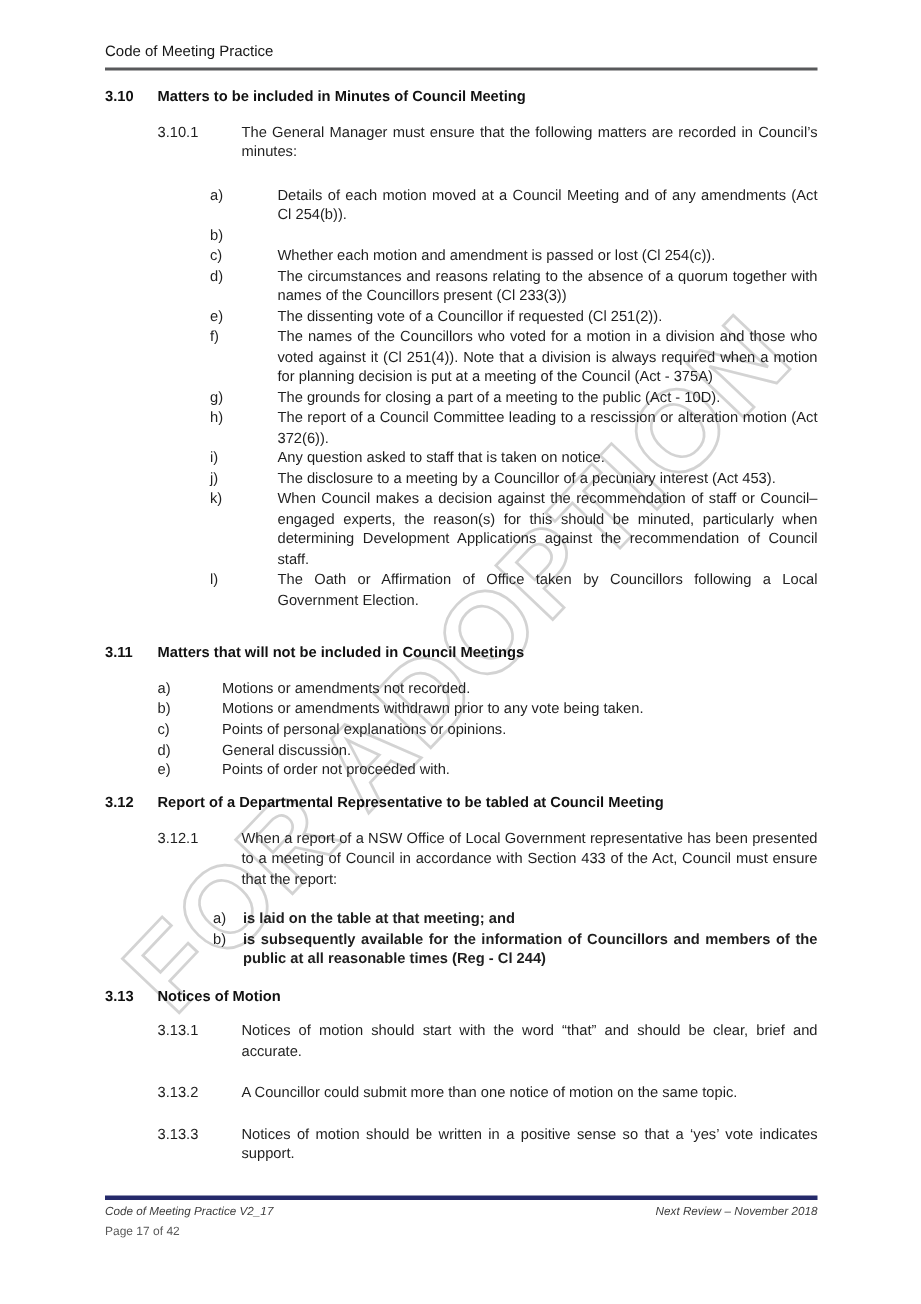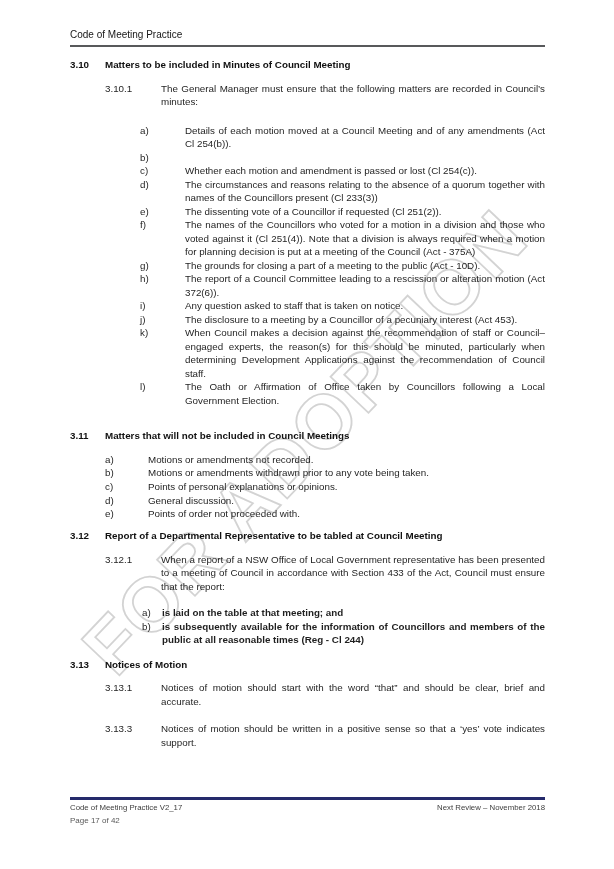--- a/index.html
+++ b/index.html
@@ -32,21 +32,21 @@
   .sublist .item .itext{flex:1;text-align:justify;}
   .list311{margin-left:35px;line-height:13.7px;}
   .list311 .item{display:flex;}
   .list311 .item .ilabel{flex:0 0 43px;}
   .list311 .item .itext{flex:1;}
   .sublist312{margin-left:72px;margin-top:13px;}
   .sublist312 .item{display:flex;}
   .sublist312 .item .ilabel{flex:0 0 20px;}
   .sublist312 .item .itext{flex:1;text-align:justify;font-weight:bold;}
   .footer{position:absolute;left:70px;right:69px;top:797px;z-index:1;border-top:3px solid #252a6b;padding-top:3px;}
-  .footer-row{display:flex;justify-content:space-between;font-size:7.8px;color:#3d3d3d;line-height:10px;}
+  .footer-row{display:flex;justify-content:space-between;font-size:7.8px;color:#3d3d3d;line-height:10px;font-style:italic;}
   .footer-center{font-size:8px;color:#595959;margin-top:3px;line-height:10px;}
 </style>
 </head>
 <body>
 
 <div class="page">
 
   <svg class="wm-svg" width="614" height="869" viewBox="0 0 614 869">
     <text x="305" y="468" transform="rotate(-46.5 305 442)" text-anchor="middle" font-family="Liberation Sans, sans-serif" font-weight="bold" font-size="76" letter-spacing="2" fill="none" stroke="#c9c9c9" stroke-width="1.8" opacity="0.8">FOR ADOPTION</text>
   </svg>
@@ -162,20 +162,24 @@
     </div>
 
     <div class="section-head s-313">
       <span class="num">3.13</span>
       <span class="ttl">Notices of Motion</span>
     </div>
     <div class="clause cgap">
       <span class="cnum">3.13.1</span>
       <span class="ctext">Notices of motion should start with the word “that” and should be clear, brief and accurate.</span>
     </div>
+    <div class="clause cgap">
+      <span class="cnum">3.13.2</span>
+      <span class="ctext">A Councillor could submit more than one notice of motion on the same topic.</span>
+    </div>
     <div class="clause">
       <span class="cnum">3.13.3</span>
       <span class="ctext">Notices of motion should be written in a positive sense so that a ‘yes’ vote indicates support.</span>
     </div>
 
   </div>
 
   <div class="footer">
     <div class="footer-row">
       <span>Code of Meeting Practice V2_17</span>

